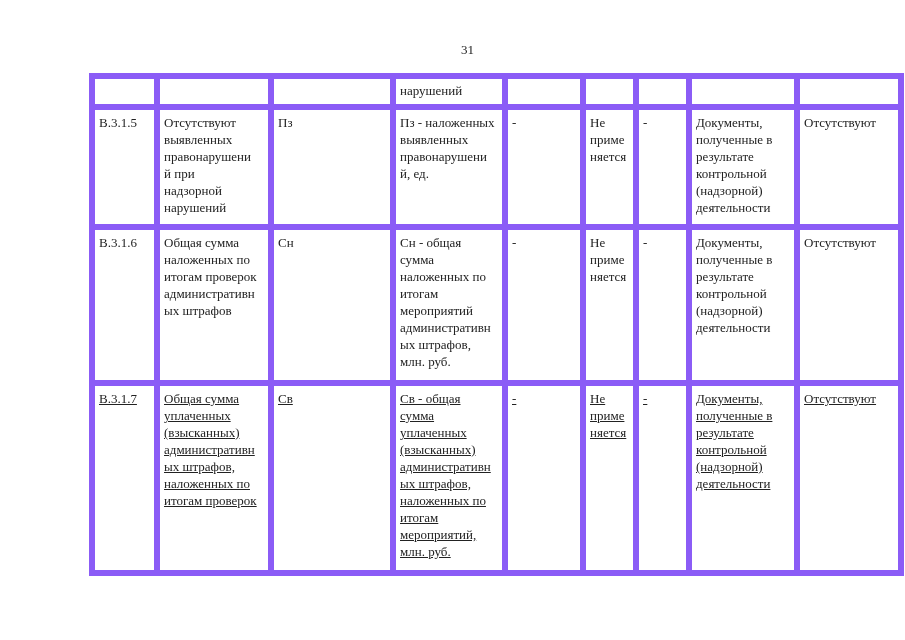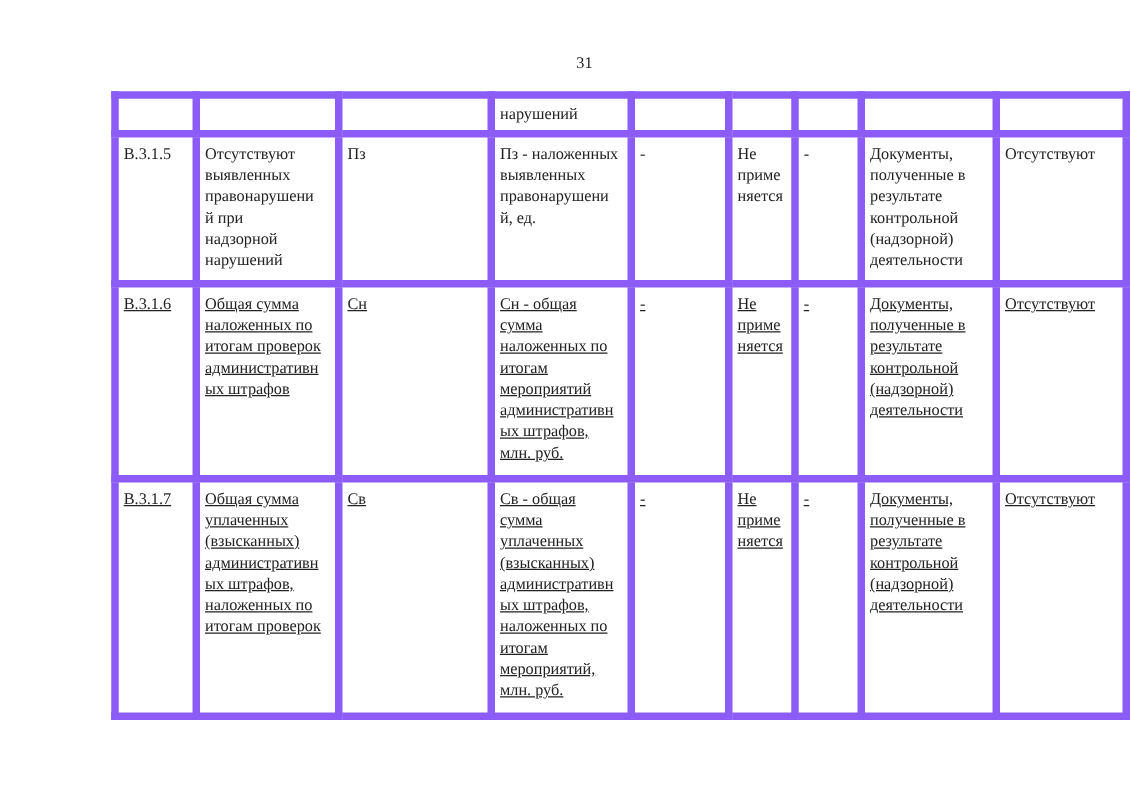--- a/index.html
+++ b/index.html
@@ -5,21 +5,21 @@
     html, body { margin: 0; padding: 0; background: #ffffff; }
     body { width: 905px; height: 640px; position: relative; overflow: hidden;
            font-family: "Liberation Serif", "DejaVu Serif", serif; color: #222; }
     .page-number { position: absolute; left: 0; width: 905px; top: 42px; text-align: center;
                    font-size: 13px; padding-left: 30px; box-sizing: border-box; }
     table { position: absolute; left: 89px; top: 73px; border-collapse: collapse; table-layout: fixed; }
     td { border: 6px solid #8b5cf6; vertical-align: top; padding: 4px 3px 2px 4px;
          font-size: 13px; line-height: 17px; word-wrap: break-word; }
     tr.row-cont td { height: 20px; padding-top: 3px; }
     tr.r5 td { height: 108px; }
-    tr.r6 td { height: 144px; text-decoration: underline; }
+    tr.r6 td { height: 144px; }
     tr.r7 td { height: 178px; text-decoration: underline; }
     td.center { text-align: left; }
     .line { display: block; white-space: nowrap; }
   </style>
 </head>
 <body>
 
 <div class="page-number">31</div>
 
 <table>

